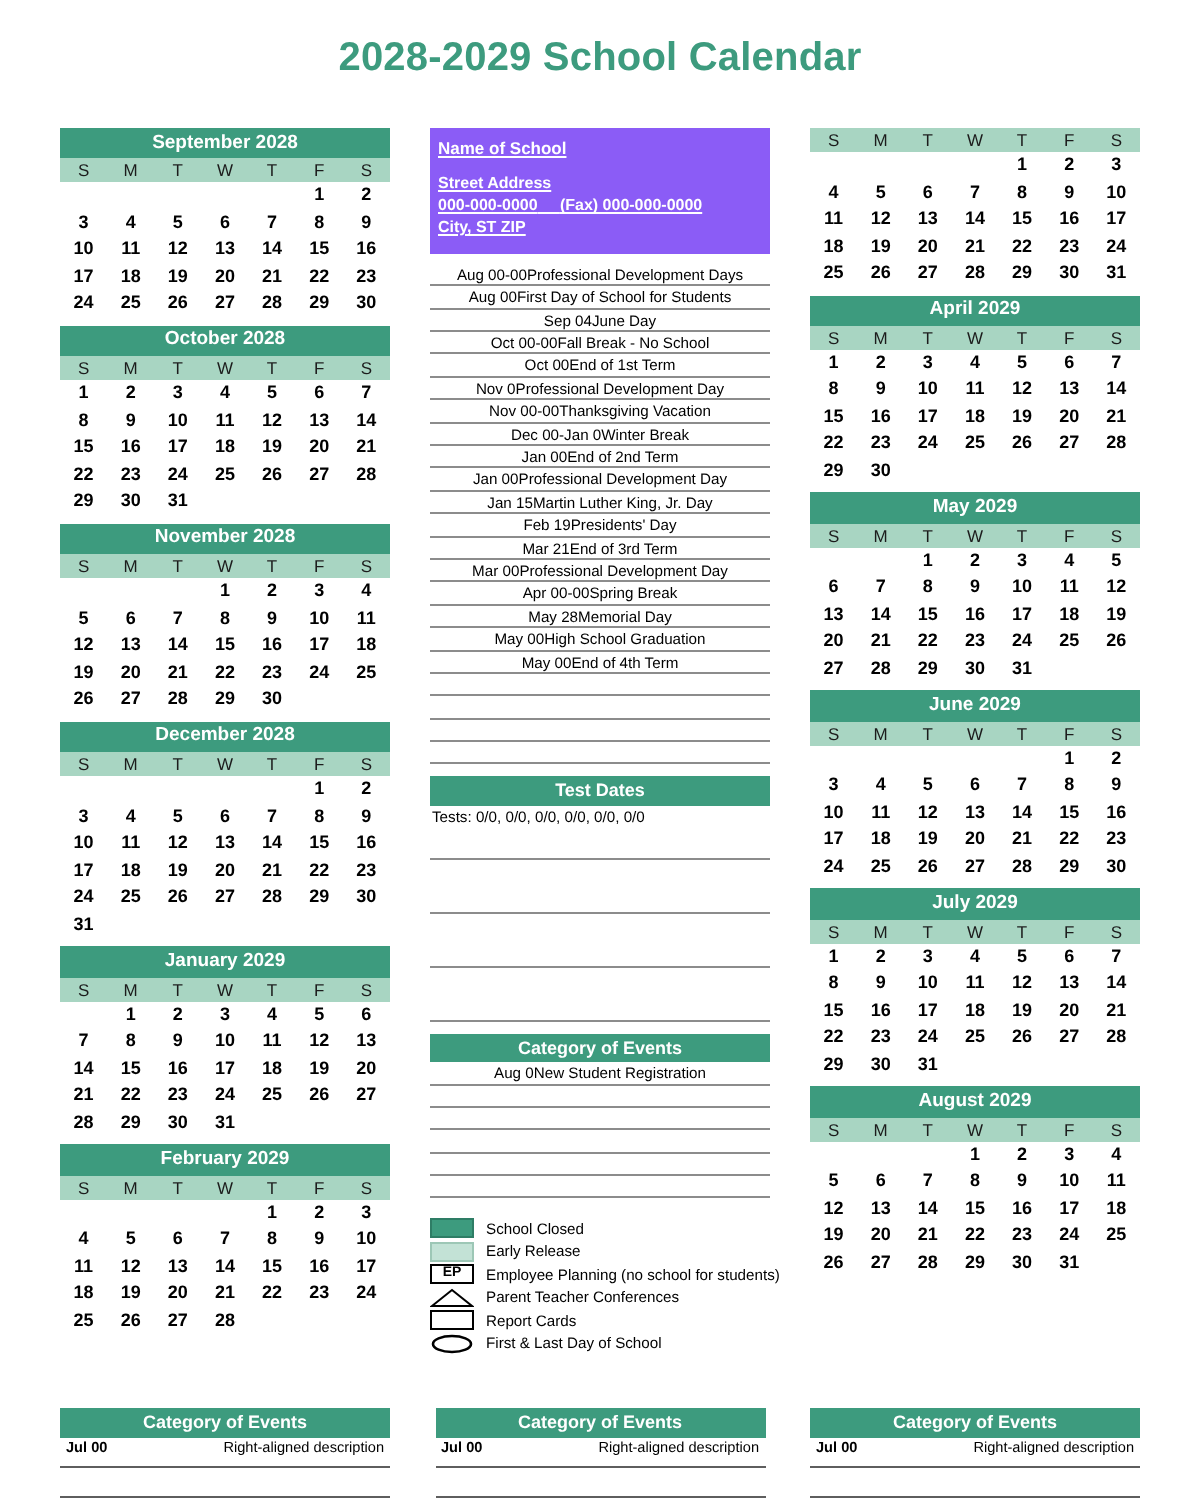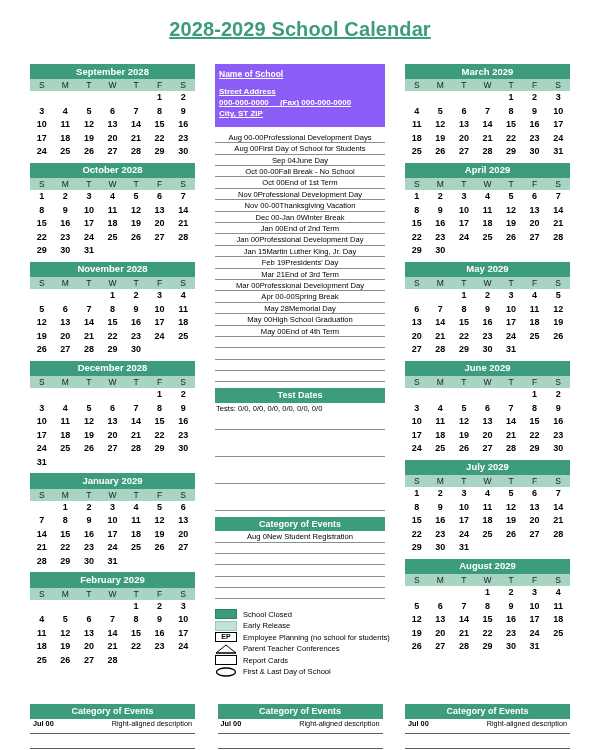--- a/index.html
+++ b/index.html
@@ -14,21 +14,20 @@
 
   
   .title {
     text-align: center;
     color: #3d9b7e;
     font-size: 20px;
     font-weight: bold;
     padding-top: 18px;
     padding-bottom: 7px;
     letter-spacing: 0.1px;
-    text-decoration: underline;
   }
 
   
   .columns {
     display: flex;
     justify-content: space-between;
     padding: 16px 30px;
     align-items: flex-start;
   }
   .col-side { width: 165px; flex: 0 0 165px; }
@@ -743,21 +742,20 @@
               </svg>
             </div>
             <span>First &amp; Last Day of School</span>
           </div>
         </div>
 
     </div>
 
     <div class="col-side" id="right-months">
         <div class="month">
-          <div class="month-title">March 2029</div>
           <table class="cal">
             <thead>
               <tr>
                 <th>S</th>
                 <th>M</th>
                 <th>T</th>
                 <th>W</th>
                 <th>T</th>
                 <th>F</th>
                 <th>S</th>

